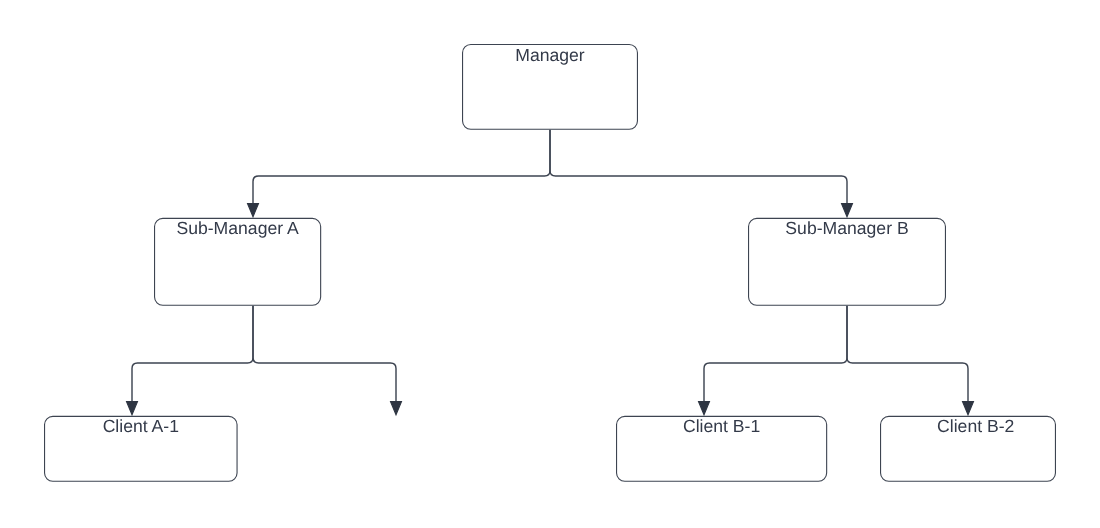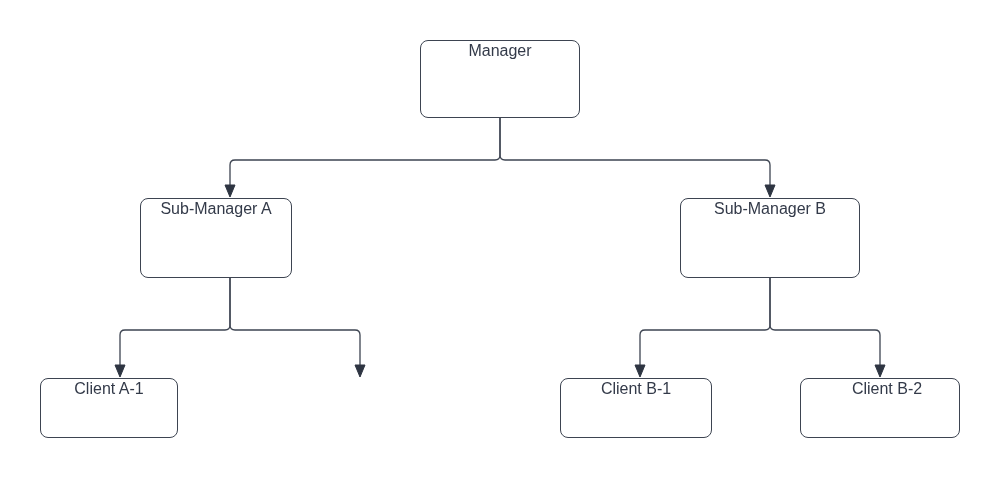--- a/index.html
+++ b/index.html
@@ -46,23 +46,23 @@
     border: 1px solid var(--node-border);
     border-radius: 8px;
     color: var(--text);
     font-size: 16px;
     line-height: 1.2;
     text-align: center;
   }
   .node-manager   { left: 420px; top: 40px;  width: 160px; height: 78px; }
   .node-sub-a     { left: 140px; top: 198px; width: 152px; height: 80px; }
   .node-sub-b     { left: 680px; top: 198px; width: 180px; height: 80px; }
-  .node-client-a1 { left: 40px;  top: 378px; width: 138px; height: 60px; }
+  .node-client-a1 { left: 40px;  top: 378px; width: 176px; height: 60px; }
   .node-client-a2 { left: 280px; top: 378px; width: 160px; height: 60px; }
-  .node-client-b1 { left: 560px; top: 378px; width: 152px; height: 60px; }
+  .node-client-b1 { left: 560px; top: 378px; width: 192px; height: 60px; }
   .node-client-b2 { left: 800px; top: 378px; width: 160px; height: 60px; padding-left: 14px; }
 </style>
 </head>
 <body>
 
 <div class="canvas">
 
   <svg class="connector-layer" viewBox="0 0 1000 480" xmlns="http://www.w3.org/2000/svg">
 
     <path d="M 500 118 L 500 155 Q 500 160 495 160 L 235 160 Q 230 160 230 165 L 230 186"></path>

